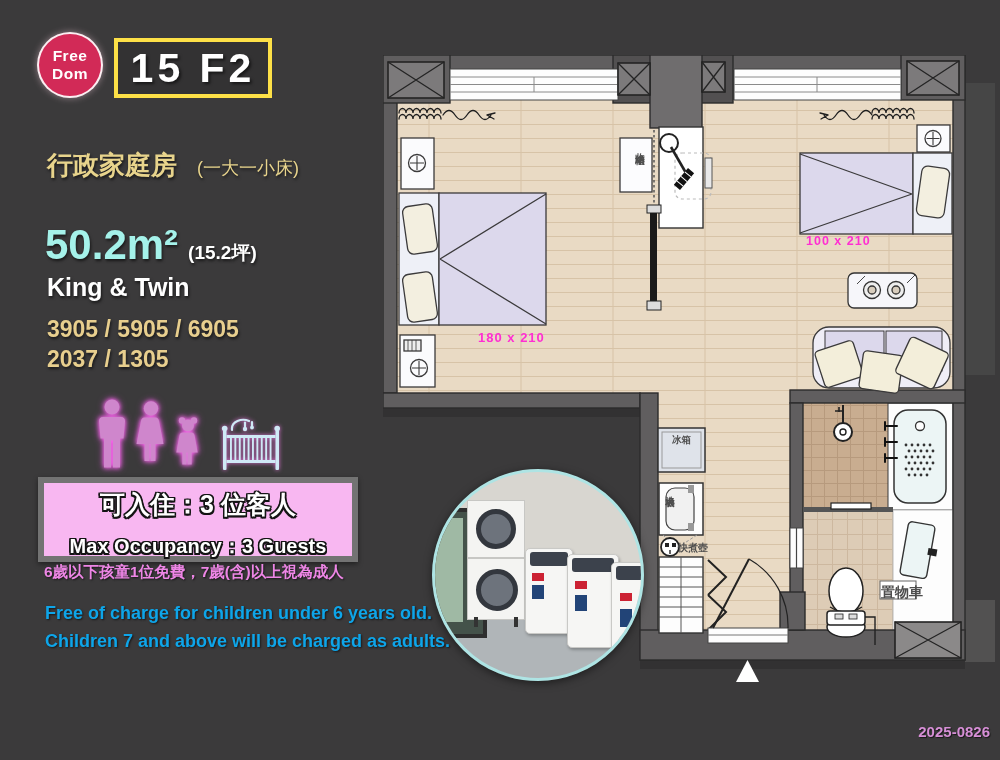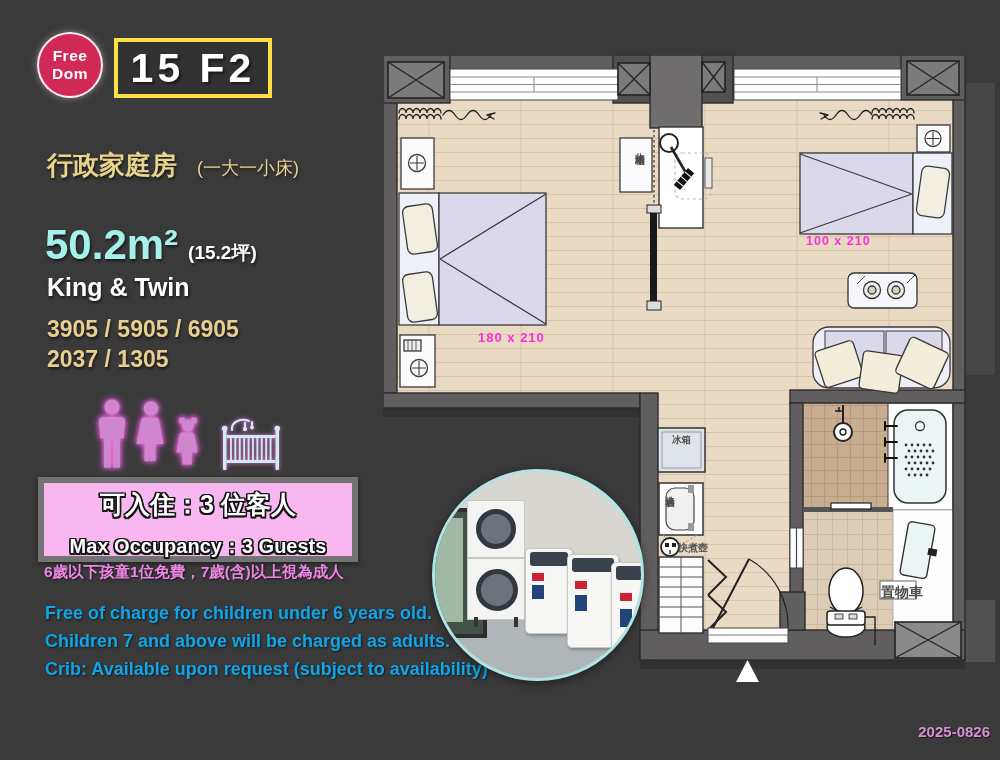--- a/index.html
+++ b/index.html
@@ -141,21 +141,20 @@
   <div class="abs occ-box">
     <div class="occ-zh outlined">可入住：3 位客人</div>
     <div class="occ-en outlined">Max Occupancy：3 Guests</div>
   </div>
 
   <div class="abs policy-zh">6歲以下孩童1位免費，7歲(含)以上視為成人</div>
 
   <div class="abs policy-en">
     <div>Free of charge for children under 6 years old.</div>
     <div>Children 7 and above will be charged as adults.</div>
-    <div>Crib: Available upon request (subject to availability)</div>
   </div>
 
   <div class="abs plan">
     <svg width="612" height="655" viewBox="0 0 612 655">
       <defs>
         <pattern id="wood" width="92" height="14" patternUnits="userSpaceOnUse">
           <rect width="92" height="14" fill="#e9dac4"></rect>
           <path d="M0,13.5 H92 M46,0 V13.5" stroke="#d7c3a7" stroke-width="1"></path>
         </pattern>
         <pattern id="tileA" width="13" height="13" patternUnits="userSpaceOnUse">

